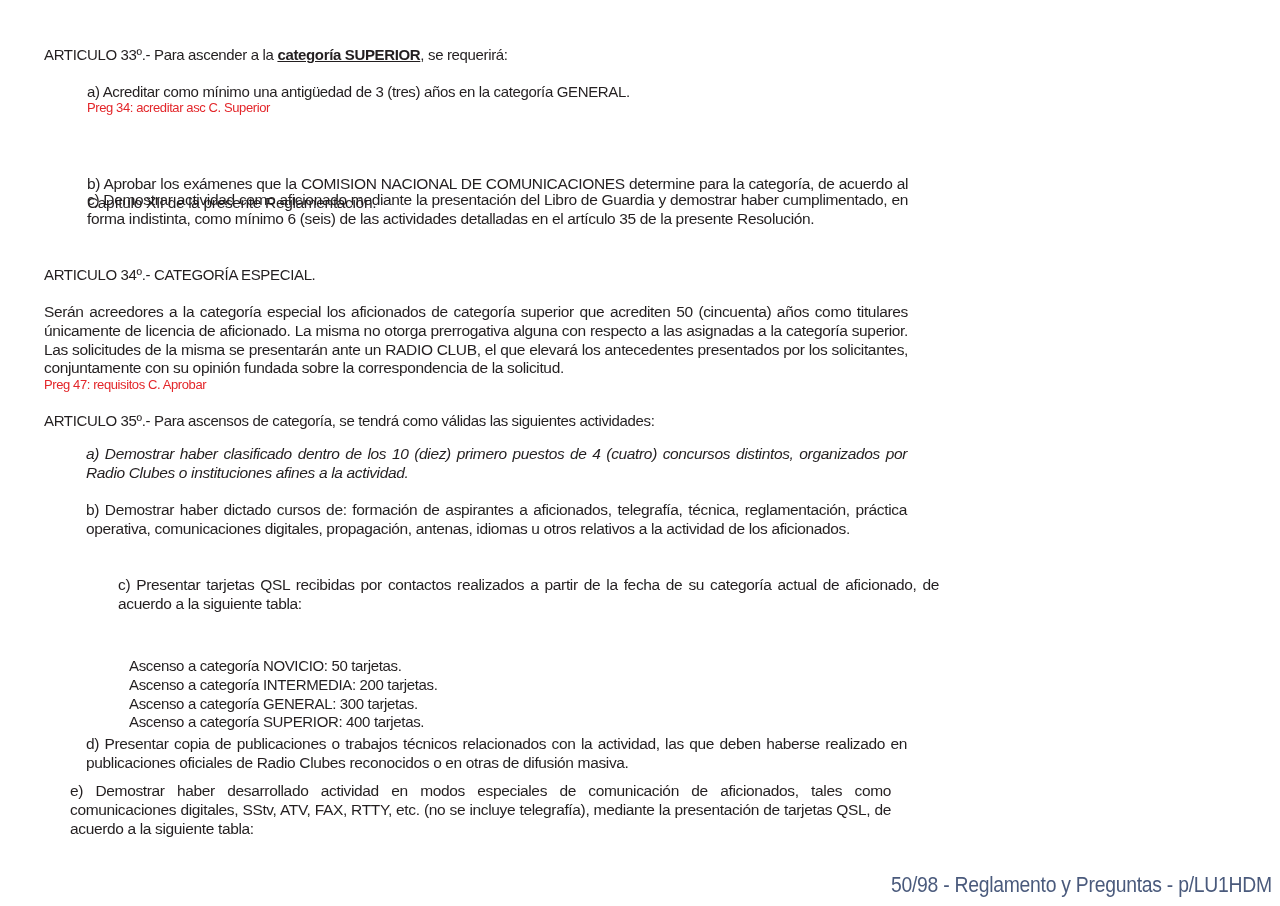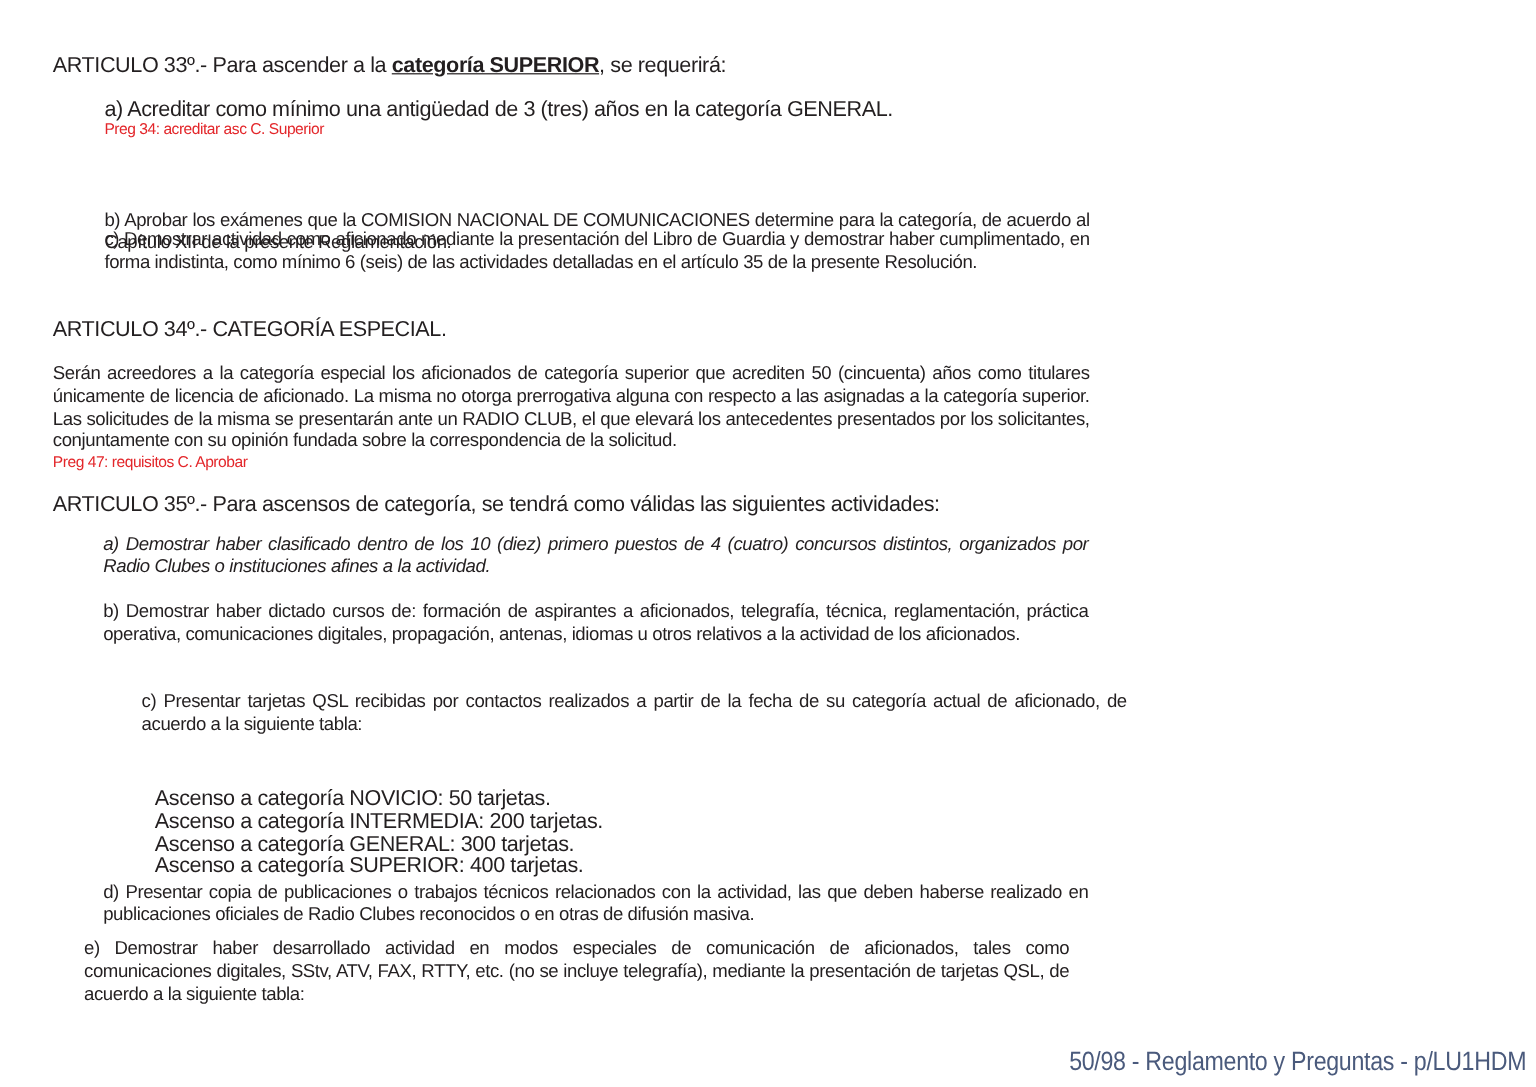--- a/index.html
+++ b/index.html
@@ -1,21 +1,21 @@
 <!DOCTYPE html>
 <html><head>
 <meta charset="utf-8">
 <style>
   html, body { margin: 0; padding: 0; background: #ffffff; }
   body {
     width: 1280px; height: 906px; position: relative; overflow: hidden;
     font-family: "Liberation Sans", sans-serif; color: #231f20;
   }
   .page { position: absolute; left: 44px; top: 0; width: 864px; }
-  .line { position: absolute; font-size: 18px; line-height: 19px; white-space: nowrap; letter-spacing: -0.35px; }
+  .line { position: absolute; font-size: 15px; line-height: 19px; white-space: nowrap; letter-spacing: -0.35px; }
   .para { position: absolute; font-size: 15.5px; line-height: 18.8px; text-align: justify; text-align-last: left; letter-spacing: -0.35px; }
   .ind1 { left: 43px; width: 821px; }
   .ind0 { left: 0; width: 864px; }
   .ind2 { left: 85px; margin-top: 24px; }
   .note { position: absolute; font-size: 13px; line-height: 14px; color: #e3262a; white-space: nowrap; letter-spacing: -0.4px; }
   .u { font-weight: bold; text-decoration: underline; }
   .footer {
     position: absolute; right: 8px; top: 872px; font-size: 22px; color: #4a5a7c;
     font-family: "Liberation Sans", sans-serif; white-space: nowrap; letter-spacing: -0.3px;
     transform: scaleX(0.88); transform-origin: right center;

